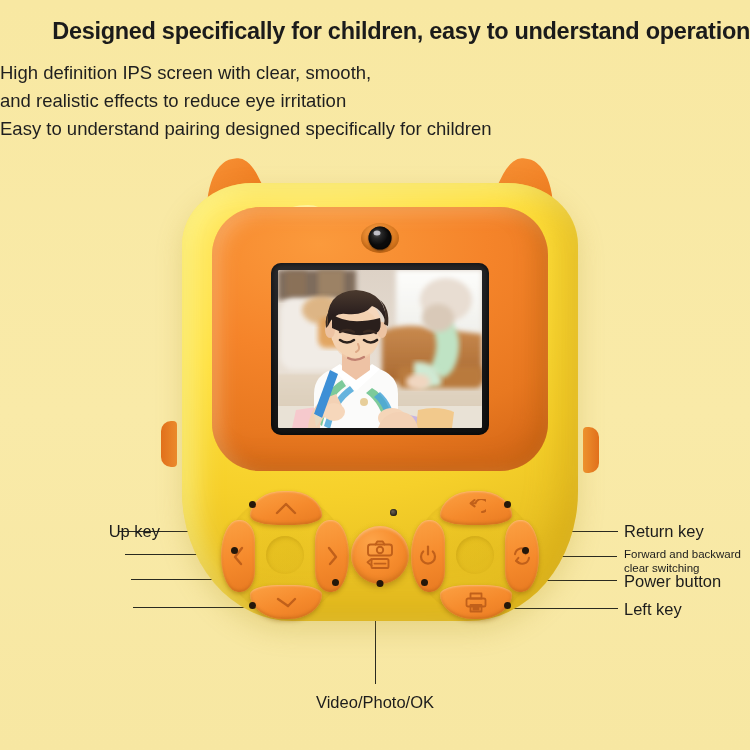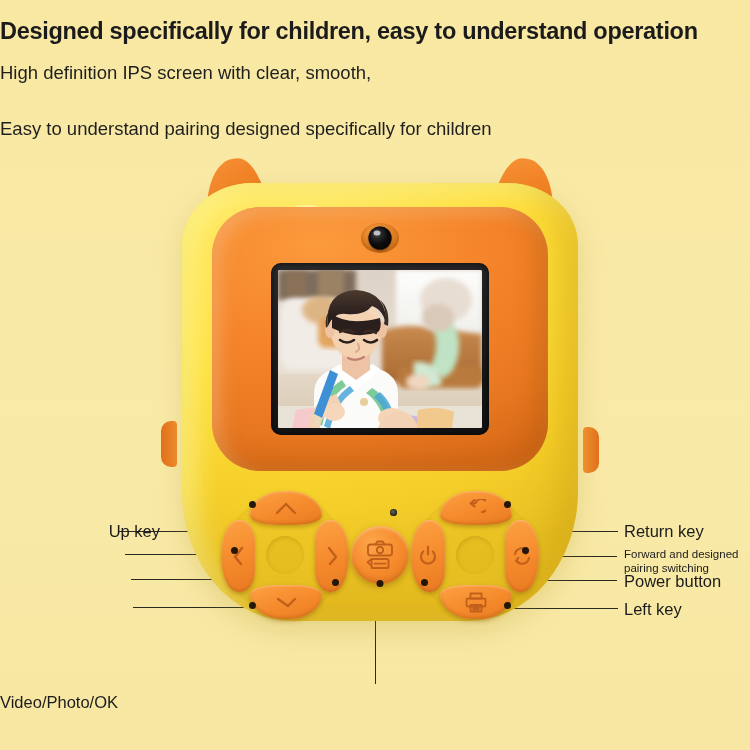--- a/index.html
+++ b/index.html
@@ -20,21 +20,21 @@
     background: linear-gradient(180deg, #f8e8a2 0%, #f9eaa8 55%, #f7e7a2 100%);
     overflow: hidden;
   }
 
   
   .headline {
     position: absolute;
     top: 18px;
     left: 0;
     width: 750px;
-    text-align: left;
+    text-align: right;
     font-size: 23.5px;
     font-weight: bold;
     color: #1b1b1b;
     letter-spacing: -0.3px;
     white-space: nowrap;
   }
   .subline {
     position: absolute;
     left: 0;
     width: 750px;
@@ -332,20 +332,21 @@
     border-left: 1.3px solid #2a2a20;
   }
 </style>
 </head>
 <body>
 
 <div id="page">
 
   <div class="headline">Designed specifically for children, easy to understand operation</div>
   <div class="subline sub1">High definition IPS screen with clear, smooth,</div>
+  <div class="subline sub2">and realistic effects to reduce eye irritation</div>
   <div class="subline sub3">Easy to understand pairing designed specifically for children</div>
 
   <div id="camera">
 
     <div class="ear left"></div>
     <div class="ear right"></div>
 
     <div class="side-nub"></div>
     <div class="side-nub right"></div>
 
@@ -573,20 +574,20 @@
   <div class="leader" style="left:541px; top:556px; width:76px;"></div>
   <div class="leader" style="left:459px; top:580px; width:158px;"></div>
   <div class="leader" style="left:514px; top:608px; width:104px;"></div>
 
   <div class="leader-v" style="left:375px; top:588px; height:96px;"></div>
 
   <div class="label lt" style="left:0;   top:522px; width:112px;padding-left:48px;">Up key</div>
 
   <div class="label rt" style="left:624px; top:522px;">Return key</div>
   <div class="label rt small" style="left:624px; top:548px;">
-    <div>Forward and designed</div>
-    <div>pairing switching</div>
+    <div>Forward and backward</div>
+    <div>clear switching</div>
   </div>
   <div class="label rt" style="left:624px; top:572px;">Power button</div>
   <div class="label rt" style="left:624px; top:600px;">Left key</div>
 
-  <div class="label" style="left:0; top:693px; width:750px; ">Video/Photo/OK</div>
+  <div class="label" style="left:0; top:693px; width:750px; text-align:center;">Video/Photo/OK</div>
 </div>
 
 </body></html>

